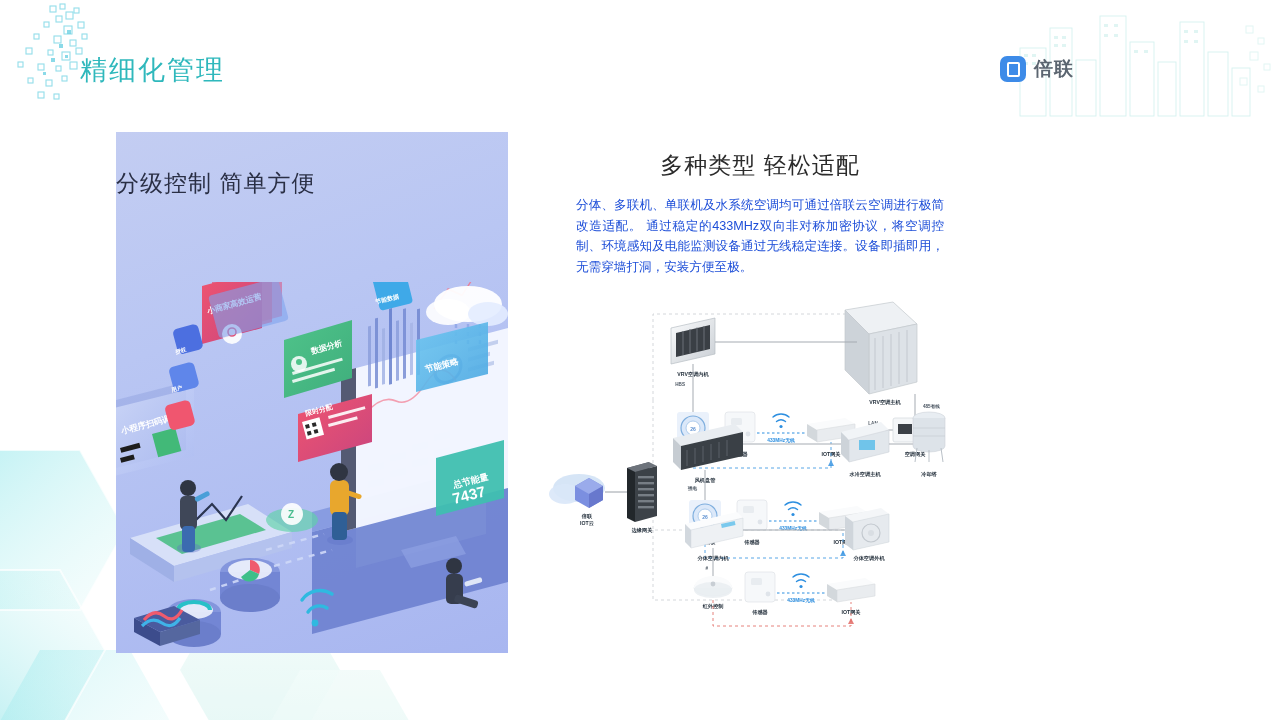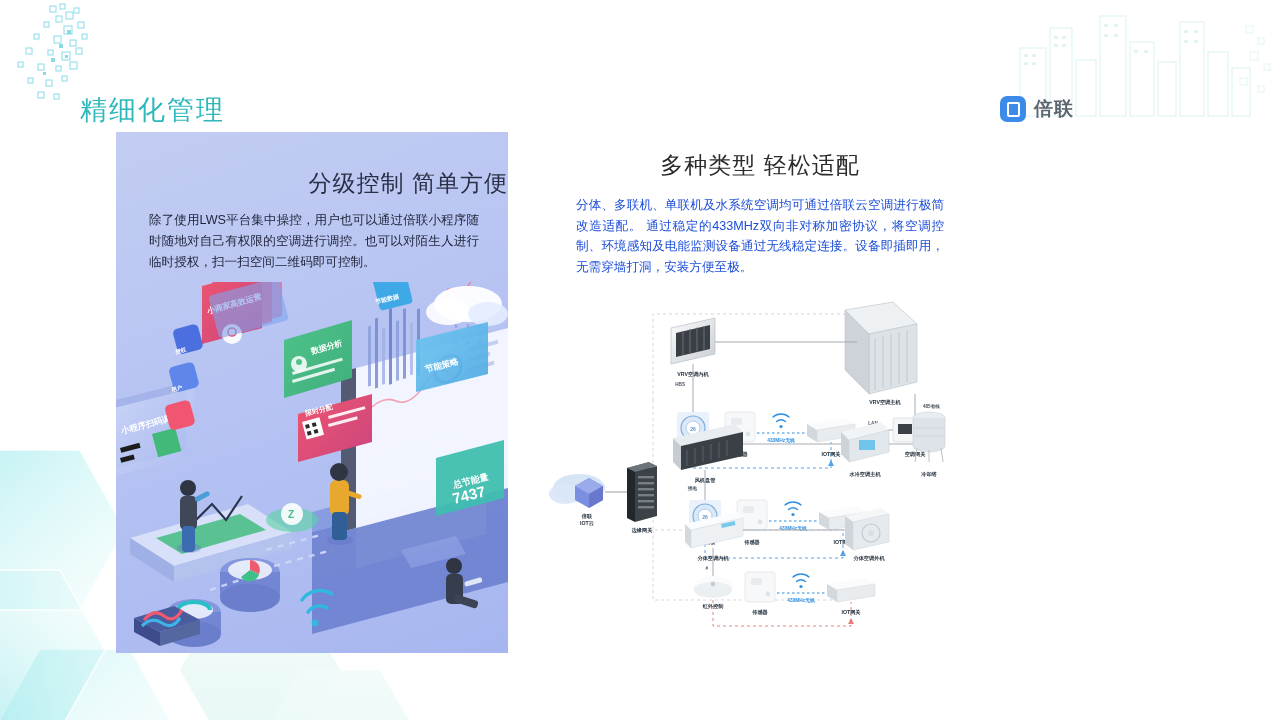--- a/index.html
+++ b/index.html
@@ -10,42 +10,42 @@
   }
   .slide{position:absolute;inset:0;overflow:hidden;background:#fff;}
 
   
   .bg-hex{position:absolute;left:-70px;bottom:-120px;width:420px;height:420px;pointer-events:none;}
   .bg-hex-2{position:absolute;left:150px;bottom:-150px;width:330px;height:330px;pointer-events:none;opacity:.65;}
   .bg-dots-tl{position:absolute;left:4px;top:0px;width:120px;height:110px;pointer-events:none;}
   .bg-city{position:absolute;right:0px;top:8px;width:280px;height:110px;pointer-events:none;}
 
   
-  .header{position:absolute;left:0;top:0;width:1152px;height:120px;margin-top:40px;}
+  .header{position:absolute;left:0;top:0;width:1152px;height:120px;}
   .header-title{
     position:absolute;left:80px;top:52px;
     font-size:27px;letter-spacing:2px;color:#2FB8BC;font-weight:400;
     white-space:nowrap;
   }
   .brand{position:absolute;right:78px;top:56px;display:flex;align-items:center;gap:8px;}
   .brand-mark{
     width:26px;height:26px;border-radius:7px;background:#3D8BE8;
     display:flex;align-items:center;justify-content:center;
   }
   .brand-mark i{display:block;width:9px;height:11px;border:2.5px solid #fff;border-radius:2px;}
   .brand-name{font-size:19px;color:#5b6570;font-weight:700;letter-spacing:1px;}
 
   
   .card-left{
     position:absolute;left:116px;top:132px;width:392px;height:521px;
     background:linear-gradient(160deg,#c3cdf2 0%,#b9c6f3 35%,#a8b6f0 100%);
     overflow:hidden;
   }
   .card-left-head{
-    position:absolute;left:0;top:36px;width:100%;text-align:right;
+    position:absolute;left:0;top:36px;width:100%;text-align:left;
     font-size:23px;color:#2a2f45;letter-spacing:1px;
   }
   .card-left-body{
     position:absolute;left:33px;top:78px;width:330px;
     font-size:12.6px;line-height:21px;color:#1e2338;text-align:justify;
   }
   .illus{position:absolute;left:0;top:150px;width:392px;height:371px;}
 
   
   .col-right{position:absolute;left:560px;top:150px;width:400px;}
@@ -185,21 +185,20 @@
     <div class="brand">
       <span class="brand-mark">
           <i></i>
         </span>
       <span class="brand-name">倍联</span>
     </div>
   </div>
 
   <div class="card-left">
     <div class="card-left-head">分级控制  简单方便</div>
-    <div class="card-left-body">除了使用LWS平台集中操控，用户也可以通过倍联小程序随时随地对自己有权限的空调进行调控。也可以对陌生人进行临时授权，扫一扫空间二维码即可控制。</div>
 
     <svg class="illus" viewBox="0 0 392 371">
       <defs>
         <linearGradient id="gBlue" x1="0" y1="0" x2="1" y2="1">
           <stop offset="0%" stop-color="#7e9df0"></stop>
             <stop offset="100%" stop-color="#5f7fe0"></stop>
         </linearGradient>
         <linearGradient id="gPanel" x1="0" y1="0" x2="1" y2="1">
           <stop offset="0%" stop-color="#cfd9f8" stop-opacity=".9"></stop>
             <stop offset="100%" stop-color="#aebdf2" stop-opacity=".65"></stop>

